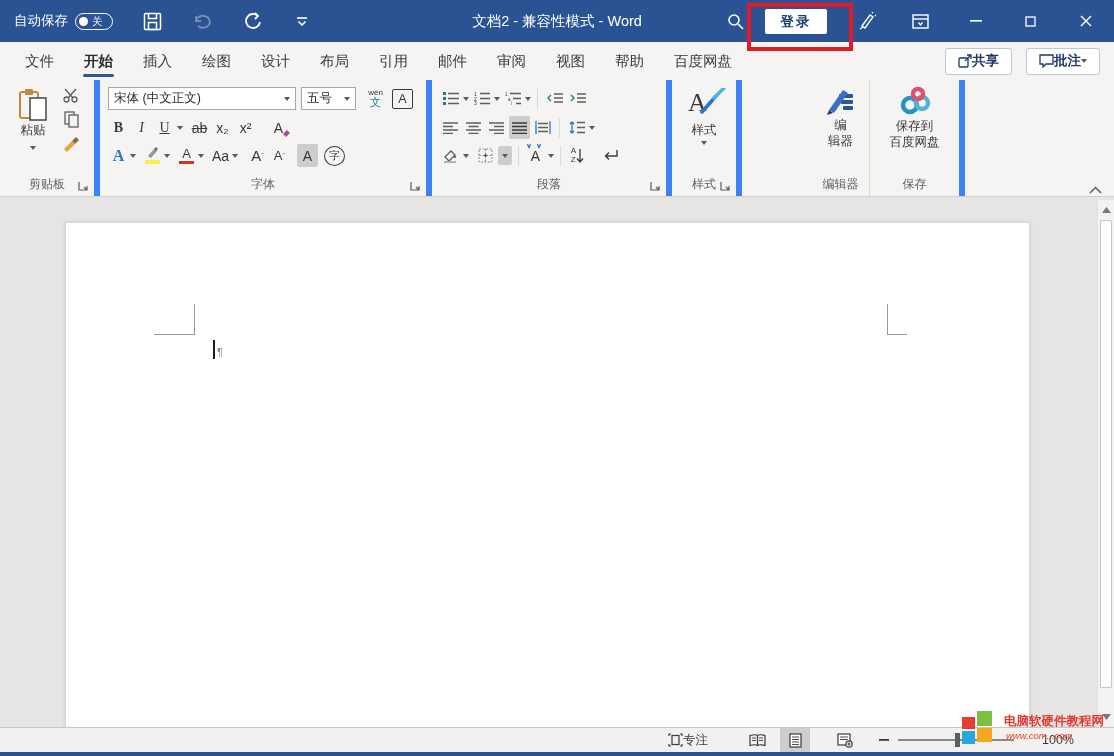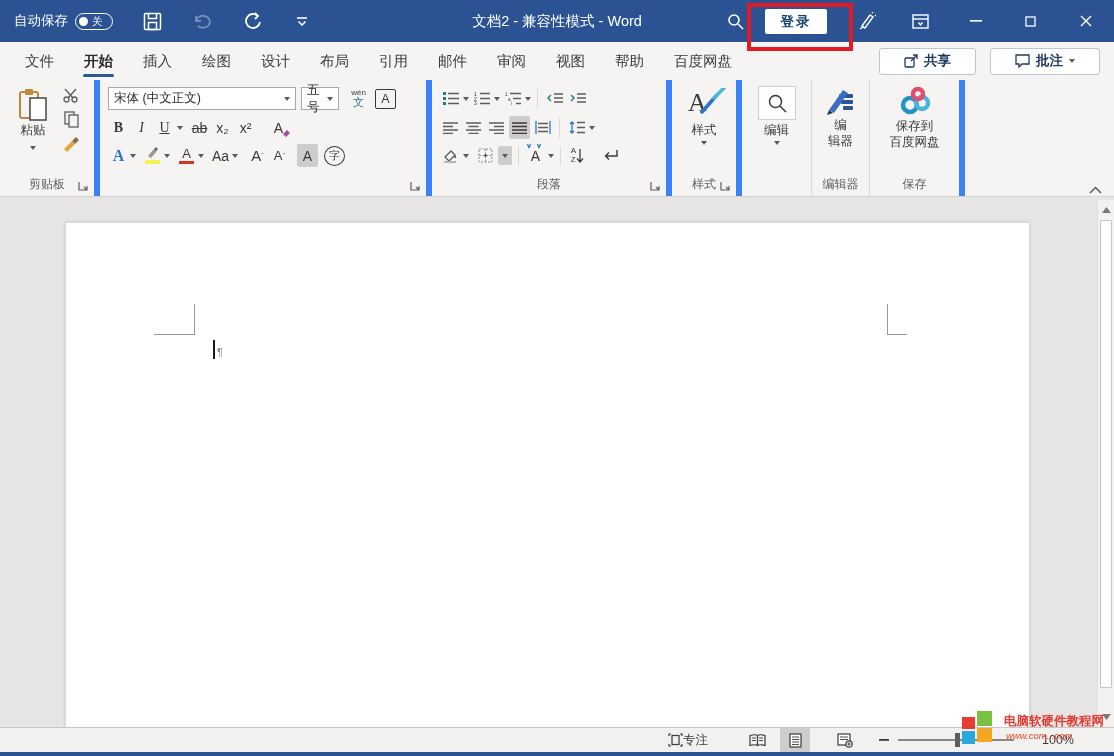--- a/index.html
+++ b/index.html
@@ -21,21 +21,21 @@
   .tr-abs { position:absolute; top:0; height:42px; display:flex; align-items:center; justify-content:center; }
   .login-btn { position:absolute; left:765px; top:9px; width:62px; height:25px; background:#fff; color:#17406d; font-size:13.5px; font-weight:bold; border:none; border-radius:2px; display:flex; align-items:center; justify-content:center; letter-spacing:2px; }
   .red-box { position:absolute; left:747px; top:3px; width:106px; height:48px; border:4px solid #e11b24; z-index:60; pointer-events:none; }
 
   
   .tabrow { height:38px; background:#f5f4f2; display:flex; align-items:stretch; padding-left:10px; position:relative; }
   .tab { display:flex; align-items:center; padding:0 15px; font-size:14.5px; color:#3b3a39; position:relative; cursor:default; }
   .tab.active { color:#2b2a29; font-weight:bold; }
   .tab.active::after { content:""; position:absolute; left:14px; right:14px; bottom:3px; height:3px; background:#2b5797; border-radius:2px; }
   .tabrow-right { margin-left:auto; display:flex; align-items:center; gap:14px; padding-right:14px; }
-  .pill-btn { display:flex; align-items:center; gap:6px; height:27px; padding:0 24px; background:#fff; border:1px solid #bdc6d4; border-radius:3px; color:#1f3864; font-size:13.5px; font-weight:bold; }
+  .pill-btn { display:flex; align-items:center; height:27px; padding:0 12px; background:#fff; border:1px solid #bdc6d4; border-radius:3px; color:#1f3864; font-size:13.5px; font-weight:bold; }
 
   
   .ribbon { position:relative; height:117px; background:#f5f4f2; border-bottom:1px solid #d4d2cf; }
   .group { position:absolute; top:0; bottom:0; border-right:6px solid #3b82f6; }
   .glabel { position:absolute; bottom:3px; left:0; right:0; text-align:center; font-size:12px; color:#605e5c; }
   .launcher { position:absolute; bottom:4px; right:5px; width:11px; height:11px; }
   .chev { display:inline-block; width:0; height:0; border-left:3.5px solid transparent; border-right:3.5px solid transparent; border-top:4px solid #5a5a5a; }
   .rbtn { display:inline-flex; align-items:center; justify-content:center; height:23px; min-width:21px; border-radius:2px; color:#3b3a39; font-size:14px; }
   .sel { background:#cfcdcb; }
   .row { display:flex; align-items:center; }
@@ -260,21 +260,21 @@
           </svg>
       </span>
     </div>
 
     <div class="group g-font">
       <div class="row f-row1">
         <div class="dd" style="width:188px;">
           <span>宋体 (中文正文)</span>
           <span class="chev"></span>
         </div>
-        <div class="dd" style="width:38px;margin-left:5px;">
+        <div class="dd" style="width:55px;margin-left:5px;">
           <span>五号</span>
           <span class="chev"></span>
         </div>
         <span class="rbtn" style="margin-left:9px;flex-direction:column;line-height:1;">
           <span style="font-size:8px;color:#3b3a39;">wén</span>
           <span style="font-size:11px;color:#1f7a8c;">文</span>
         </span>
         <span class="rbtn" style="margin-left:6px;border:1.4px solid #3b3a39;width:20px;height:20px;font-size:12.5px;">A</span>
       </div>
       <div class="row f-row2">
@@ -316,20 +316,21 @@
           <span>A</span>
             <span style="font-size:8px;vertical-align:top;color:#2b74c9;">ˆ</span>
         </span>
         <span class="rbtn" style="font-size:13px;">
           <span>A</span>
             <span style="font-size:8px;vertical-align:top;color:#2b74c9;">ˇ</span>
         </span>
         <span class="rbtn sel" style="margin-left:6px;">A</span>
         <span class="rbtn" style="margin-left:5px;border:1.3px solid #3b3a39;border-radius:50%;width:20px;height:20px;font-size:11px;">字</span>
       </div>
+      <div class="glabel">字体</div>
       <span class="launcher">
         <svg width="10" height="10" viewBox="0 0 10 10" fill="none" stroke="#5f5d5b" stroke-width="1.2">
             <path d="M1 1 v8 h8 M6 6 l3 3 M9 5 v4 h-4"></path>
           </svg>
       </span>
     </div>
 
     <div class="group g-par">
       <div class="row p-row1">
         <span class="rbtn">
@@ -497,32 +498,20 @@
         <span class="chev"></span>
       </div>
       <div class="glabel">样式</div>
       <span class="launcher">
         <svg width="10" height="10" viewBox="0 0 10 10" fill="none" stroke="#5f5d5b" stroke-width="1.2">
             <path d="M1 1 v8 h8 M6 6 l3 3 M9 5 v4 h-4"></path>
           </svg>
       </span>
     </div>
 
-    <div class="group g-edit">
-      <div class="bigbtn">
-        <span style="width:38px;height:34px;border:1px solid #d0cecc;background:#fdfdfd;display:flex;align-items:center;justify-content:center;">
-          <svg width="20" height="20" viewBox="0 0 20 20" fill="none" stroke="#3b3a39" stroke-width="1.5">
-              <circle cx="8.5" cy="8.5" r="6"></circle>
-              <path d="M13 13 L19 19"></path>
-            </svg>
-        </span>
-        <span>编辑</span>
-        <span class="chev"></span>
-      </div>
-    </div>
 
     <div class="group g-editor" style="border-right:1px solid #dcdad7;">
       <div class="bigbtn">
         <span>
           <svg width="32" height="30" viewBox="0 0 32 30">
             <g fill="#2b5797">
                 <rect x="14" y="8" width="14" height="4" rx="1"></rect>
                 <rect x="16" y="14" width="12" height="4" rx="1"></rect>
                 <rect x="18" y="20" width="10" height="4" rx="1"></rect>
               </g>

